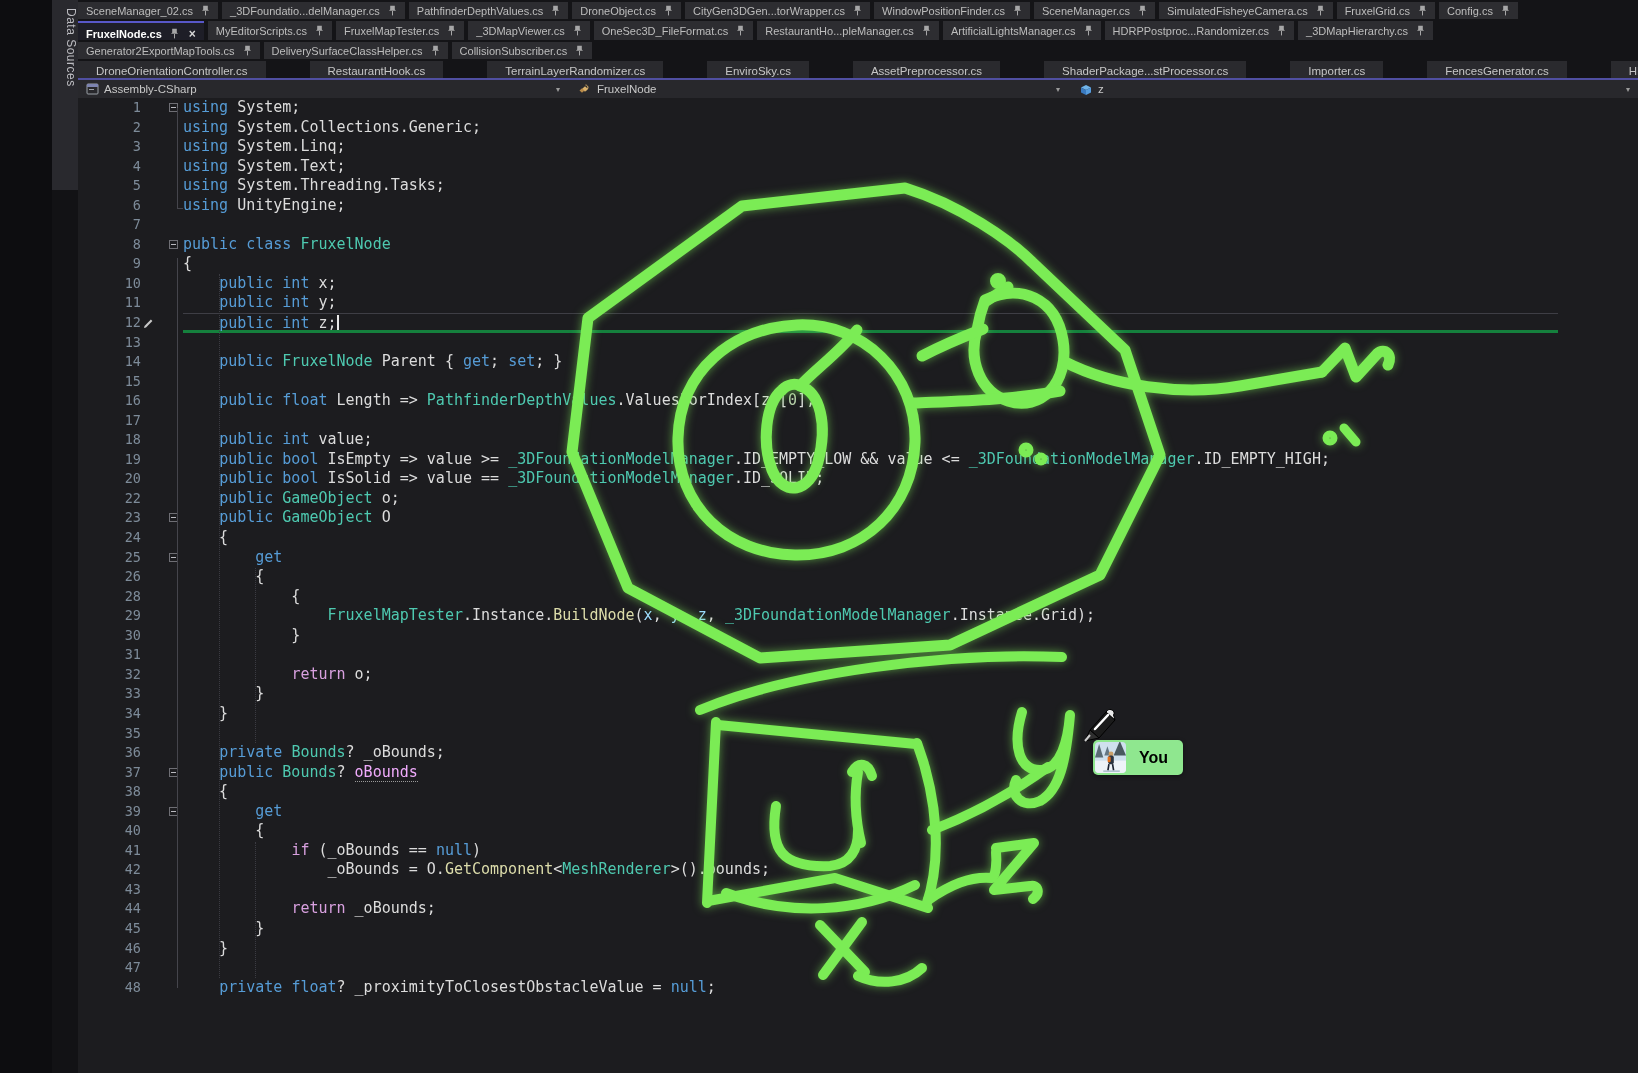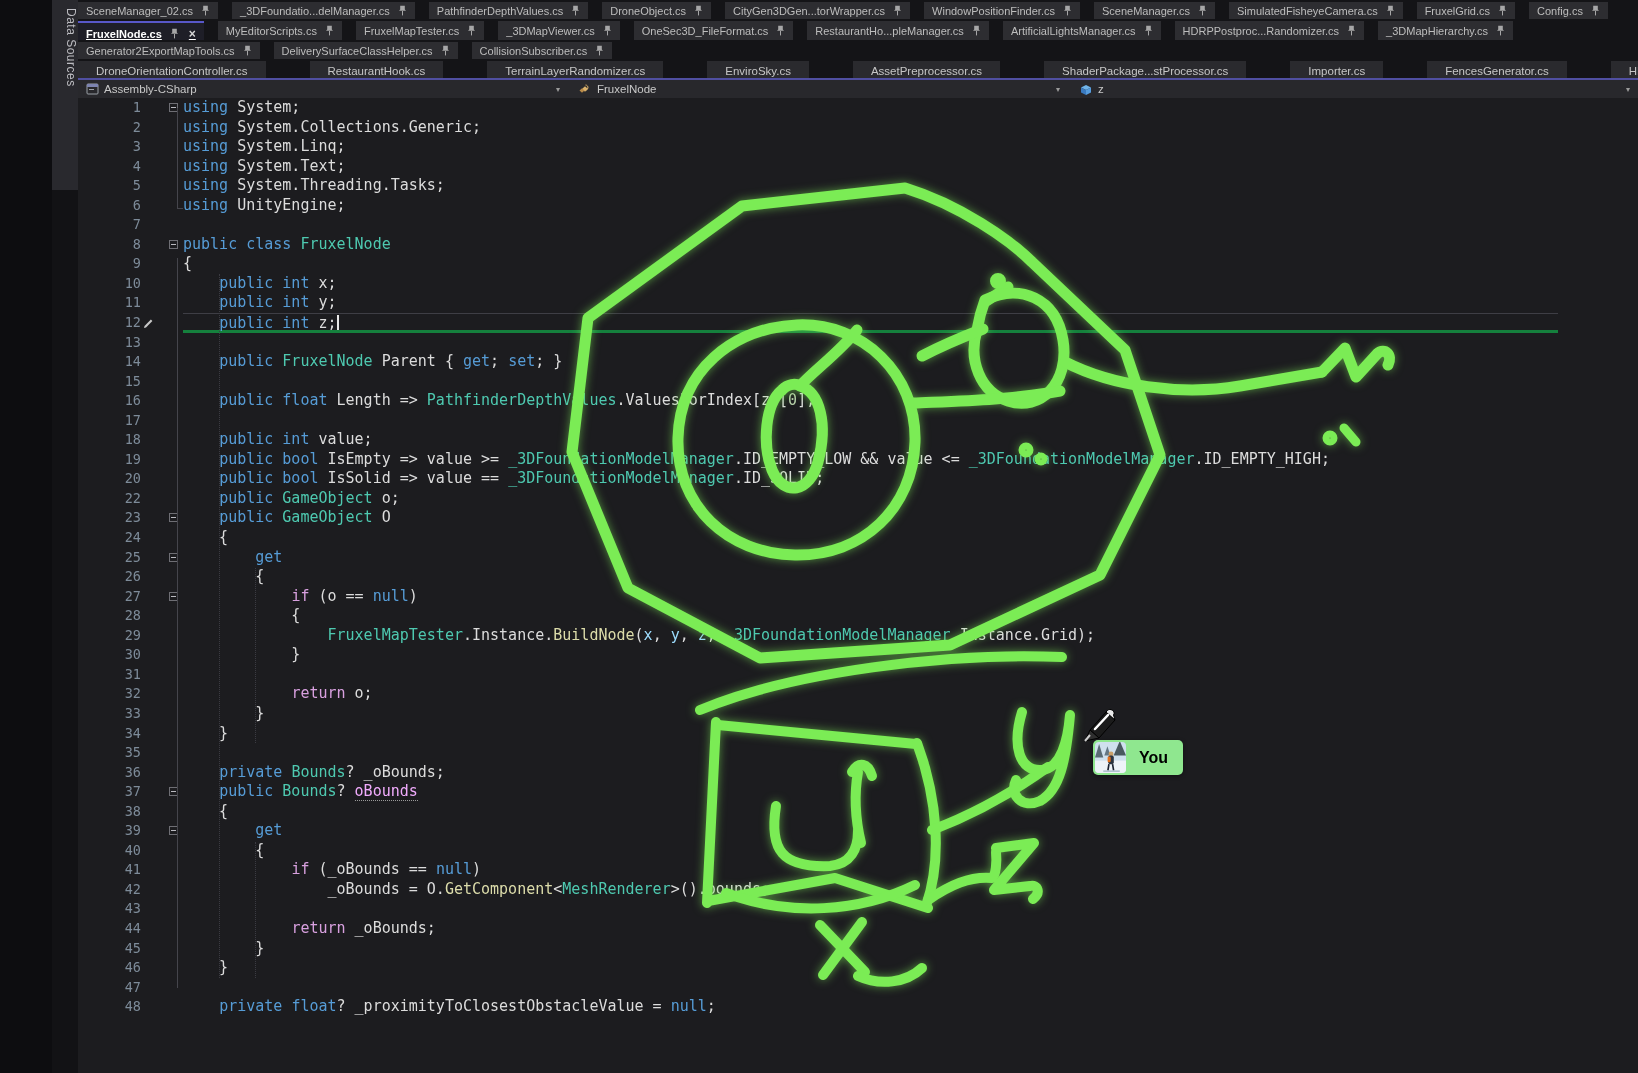--- a/index.html
+++ b/index.html
@@ -13,31 +13,31 @@
   .left-rail { position:absolute; left:0; top:0; width:52px; height:100%; background:#0d0d10; }
   .vtab {
     position:absolute; left:52px; top:0; width:26px; height:190px; background:#29292e;
     color:#bdbdc2; font-size:12px; writing-mode:vertical-rl; text-align:left;
     padding-top:8px; letter-spacing:.5px;
   }
   .left-under { position:absolute; left:52px; top:190px; width:26px; bottom:0; background:#121215; }
 
   
   .tabs-area { position:absolute; left:78px; top:0; right:0; }
-  .tabrow { display:flex; align-items:stretch; gap:14px; margin-top:2px; height:17px; }
+  .tabrow { display:flex; align-items:stretch; gap:4px; margin-top:2px; height:17px; }
   .tabrow.r2 { height:19px; }
   .tabrow.r4 { height:19px; gap:44px; padding-right:2px; }
   .tab {
     display:flex; align-items:center; background:#2d2d31; color:#bdbdbd;
     font-size:11px; padding:0 8px; white-space:nowrap; cursor:default;
   }
   .tabrow.r4 .tab { background:#2a2a2e; color:#c6c6c6; font-size:11.5px; padding:0 18px; }
   .tab.active {
     background:#1e1e27; color:#ffffff; font-weight:bold;
-    border-top:2px solid var(--accent-bright); padding-top:4px;text-decoration:underline;
+    border-top:2px solid var(--accent-bright); padding-top:4px;
   }
   .tab .pin { margin-left:8px; display:inline-flex; opacity:.85; }
   .tab .tab-close { margin-left:10px; color:#d6d6d6; font-size:12px; line-height:1; }
 
   
   .crumbbar {
     position:absolute; left:78px; right:0; top:78px; height:20px; background:#28282c;
     border-top:2px solid var(--accent); display:flex; align-items:center;
     color:#c8c8c8; font-size:11.5px;
   }
@@ -390,21 +390,20 @@
         <div class="line"><span class="lnum">16</span><span class="lfold"></span><span class="lcode"><span class="d">    </span><span class="k">public</span><span class="d"> </span><span class="k">float</span><span class="d"> Length =&gt; </span><span class="t">PathfinderDepthValues</span><span class="d">.ValuesForIndex[z][</span><span class="n">0</span><span class="d">];</span></span></div>
         <div class="line"><span class="lnum">17</span><span class="lfold"></span><span class="lcode"></span></div>
         <div class="line"><span class="lnum">18</span><span class="lfold"></span><span class="lcode"><span class="d">    </span><span class="k">public</span><span class="d"> </span><span class="k">int</span><span class="d"> value;</span></span></div>
         <div class="line"><span class="lnum">19</span><span class="lfold"></span><span class="lcode"><span class="d">    </span><span class="k">public</span><span class="d"> </span><span class="k">bool</span><span class="d"> IsEmpty =&gt; value &gt;= </span><span class="t">_3DFoundationModelManager</span><span class="d">.ID_EMPTY_LOW &amp;&amp; value &lt;= </span><span class="t">_3DFoundationModelManager</span><span class="d">.ID_EMPTY_HIGH;</span></span></div>
         <div class="line"><span class="lnum">20</span><span class="lfold"></span><span class="lcode"><span class="d">    </span><span class="k">public</span><span class="d"> </span><span class="k">bool</span><span class="d"> IsSolid =&gt; value == </span><span class="t">_3DFoundationModelManager</span><span class="d">.ID_SOLID;</span></span></div>
         <div class="line"><span class="lnum">22</span><span class="lfold"></span><span class="lcode"><span class="d">    </span><span class="k">public</span><span class="d"> </span><span class="t">GameObject</span><span class="d"> o;</span></span></div>
         <div class="line"><span class="lnum">23</span><span class="lfold"><span class="foldbox"></span></span><span class="lcode"><span class="d">    </span><span class="k">public</span><span class="d"> </span><span class="t">GameObject</span><span class="d"> O</span></span></div>
         <div class="line"><span class="lnum">24</span><span class="lfold"></span><span class="lcode"><span class="d">    {</span></span></div>
         <div class="line"><span class="lnum">25</span><span class="lfold"><span class="foldbox"></span></span><span class="lcode"><span class="d">        </span><span class="k">get</span></span></div>
         <div class="line"><span class="lnum">26</span><span class="lfold"></span><span class="lcode"><span class="d">        {</span></span></div>
-        <div class="line"><span class="lnum">27</span><span class="lfold"><span class="foldbox"></span></span><span class="lcode"><span class="d">            </span><span class="c">if</span><span class="d"> (o == </span><span class="k">null</span><span class="d">)</span></span></div>
         <div class="line"><span class="lnum">28</span><span class="lfold"></span><span class="lcode"><span class="d">            {</span></span></div>
         <div class="line"><span class="lnum">29</span><span class="lfold"></span><span class="lcode"><span class="d">                </span><span class="t">FruxelMapTester</span><span class="d">.Instance.</span><span class="m">BuildNode</span><span class="d">(</span><span class="p">x</span><span class="d">, </span><span class="p">y</span><span class="d">, </span><span class="p">z</span><span class="d">, </span><span class="t">_3DFoundationModelManager</span><span class="d">.Instance.Grid);</span></span></div>
         <div class="line"><span class="lnum">30</span><span class="lfold"></span><span class="lcode"><span class="d">            }</span></span></div>
         <div class="line"><span class="lnum">31</span><span class="lfold"></span><span class="lcode"></span></div>
         <div class="line"><span class="lnum">32</span><span class="lfold"></span><span class="lcode"><span class="d">            </span><span class="c">return</span><span class="d"> o;</span></span></div>
         <div class="line"><span class="lnum">33</span><span class="lfold"></span><span class="lcode"><span class="d">        }</span></span></div>
         <div class="line"><span class="lnum">34</span><span class="lfold"></span><span class="lcode"><span class="d">    }</span></span></div>
         <div class="line"><span class="lnum">35</span><span class="lfold"></span><span class="lcode"></span></div>
         <div class="line"><span class="lnum">36</span><span class="lfold"></span><span class="lcode"><span class="d">    </span><span class="k">private</span><span class="d"> </span><span class="t">Bounds</span><span class="d">? _oBounds;</span></span></div>
         <div class="line"><span class="lnum">37</span><span class="lfold"><span class="foldbox"></span></span><span class="lcode"><span class="d">    </span><span class="k">public</span><span class="d"> </span><span class="t">Bounds</span><span class="d">? </span><span class="u">oBounds</span></span></div>

